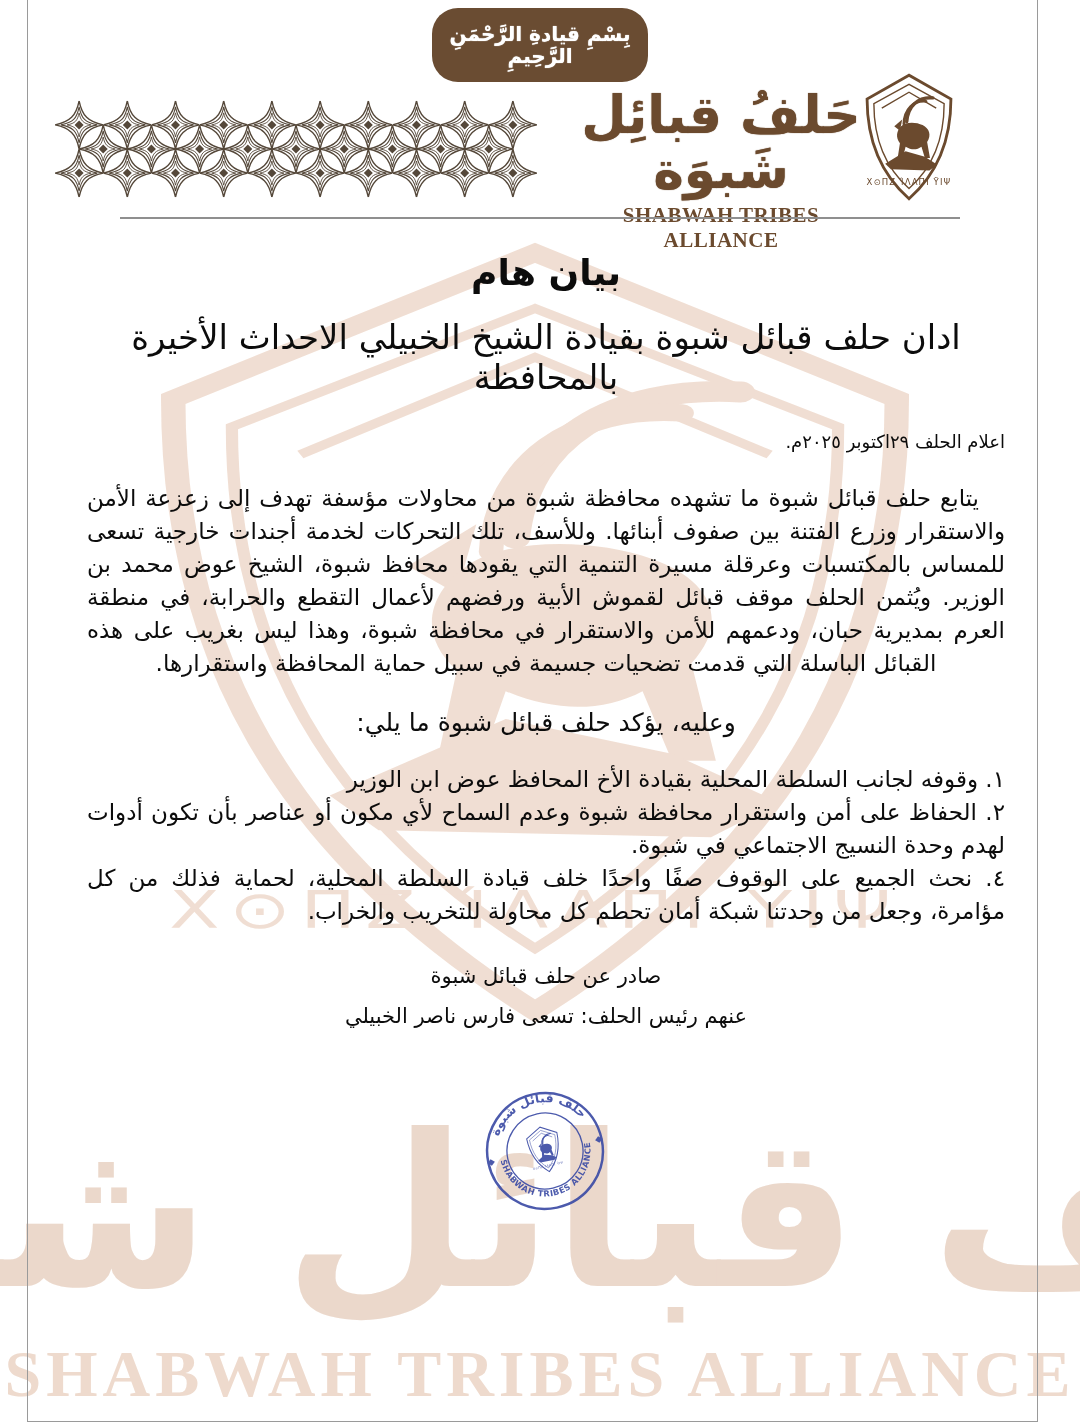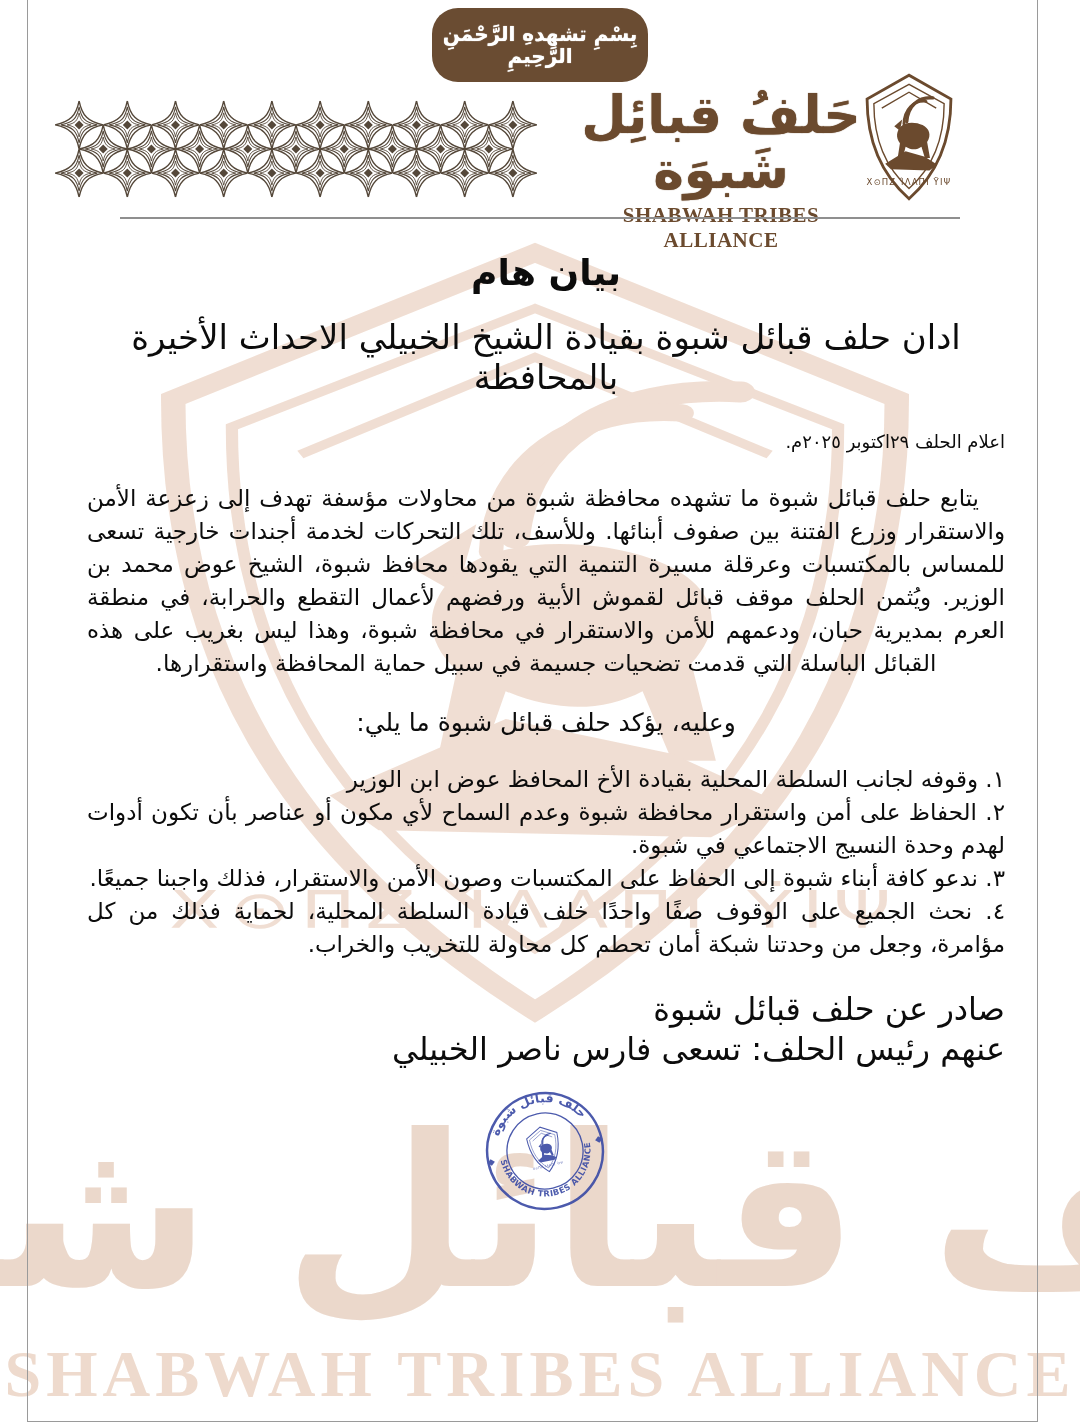--- a/index.html
+++ b/index.html
@@ -42,21 +42,21 @@
     direction:rtl; color:#0c0c0c;
   }
   .stmt-title { text-align:center; font-size:36px; font-weight:bold; margin-bottom:24px; }
   .stmt-subtitle { text-align:center; font-size:34px; margin-bottom:34px; }
   .stmt-dateline { text-align:right; font-size:18px; margin-bottom:30px; }
   .stmt-body { font-size:23px; line-height:33px; text-align:justify; text-align-last:center;
                text-indent:26px; margin-bottom:28px; }
   .stmt-affirm { text-align:center; font-size:25px; margin-bottom:26px; }
   .stmt-list { margin-bottom:28px; }
   .stmt-item { font-size:23px; line-height:33px; text-align:justify; }
-  .stmt-footer { font-size:32px; line-height:40px; }
+  .stmt-footer { text-align:center; font-size:21px; line-height:40px; }
   
   .stamp { position:absolute; left:483px; top:1089px; width:124px; height:124px; z-index:3;
            transform:rotate(-12deg); color:#3d4da6; opacity:0.92; }
   
   .wm-arabic {
     position:absolute; left:0; top:1075px; width:100%; height:275px; z-index:1;
     display:flex; align-items:center; justify-content:center;
     direction:rtl; white-space:nowrap; font-size:212px; line-height:1;
     color:#e8d2c3; opacity:0.85; font-weight:bold;
   }
@@ -89,21 +89,21 @@
         <path d="M24,6 C26.4,18 30,21.6 42,24 C30,26.4 26.4,30 24,42 C21.6,30 18,26.4 6,24 C18,21.6 21.6,18 24,6 Z" fill="none" stroke="currentColor" stroke-width="1.1"></path>
         <path d="M24,12 C25.6,20 28,22.4 36,24 C28,25.6 25.6,28 24,36 C22.4,28 20,25.6 12,24 C20,22.4 22.4,20 24,12 Z" fill="none" stroke="currentColor" stroke-width="0.9"></path>
         <path d="M24,19.5 L28.5,24 L24,28.5 L19.5,24 Z" fill="currentColor"></path>
       </symbol>
     </defs>
   </svg>
 
   <div class="page-frame"></div>
 
   <div class="bismillah-badge">
-    <span>بِسْمِ تشهدهِ الرَّحْمَنِ الرَّحِيمِ</span>
+    <span>بِسْمِ قيادةِ الرَّحْمَنِ الرَّحِيمِ</span>
   </div>
 
   <svg class="lattice" viewBox="0 0 480 96">
     <use href="#lattice-cell" x="0" y="0" width="48" height="48"></use>
       <use href="#lattice-cell" x="48" y="0" width="48" height="48"></use>
       <use href="#lattice-cell" x="96" y="0" width="48" height="48"></use>
       <use href="#lattice-cell" x="144" y="0" width="48" height="48"></use>
       <use href="#lattice-cell" x="192" y="0" width="48" height="48"></use>
       <use href="#lattice-cell" x="240" y="0" width="48" height="48"></use>
       <use href="#lattice-cell" x="288" y="0" width="48" height="48"></use>
@@ -156,24 +156,20 @@
     <div class="stmt-list">
       <div class="stmt-item">
         <span>١.</span>
         <span>وقوفه لجانب السلطة المحلية بقيادة الأخ المحافظ عوض ابن الوزير</span>
       </div>
       <div class="stmt-item">
         <span>٢.</span>
         <span>الحفاظ على أمن واستقرار محافظة شبوة وعدم السماح لأي مكون أو عناصر بأن تكون أدوات لهدم وحدة النسيج الاجتماعي في شبوة.</span>
       </div>
       <div class="stmt-item">
-        <span>٣.</span>
-        <span>ندعو كافة أبناء شبوة إلى الحفاظ على المكتسبات وصون الأمن والاستقرار، فذلك واجبنا جميعًا.</span>
-      </div>
-      <div class="stmt-item">
         <span>٤.</span>
         <span>نحث الجميع على الوقوف صفًا واحدًا خلف قيادة السلطة المحلية، لحماية فذلك من كل مؤامرة، وجعل من وحدتنا شبكة أمان تحطم كل محاولة للتخريب والخراب.</span>
       </div>
     </div>
 
     <div class="stmt-footer">
       <div>صادر عن حلف قبائل شبوة</div>
       <div>عنهم رئيس الحلف: تسعى فارس ناصر الخبيلي</div>
     </div>
   </div>

